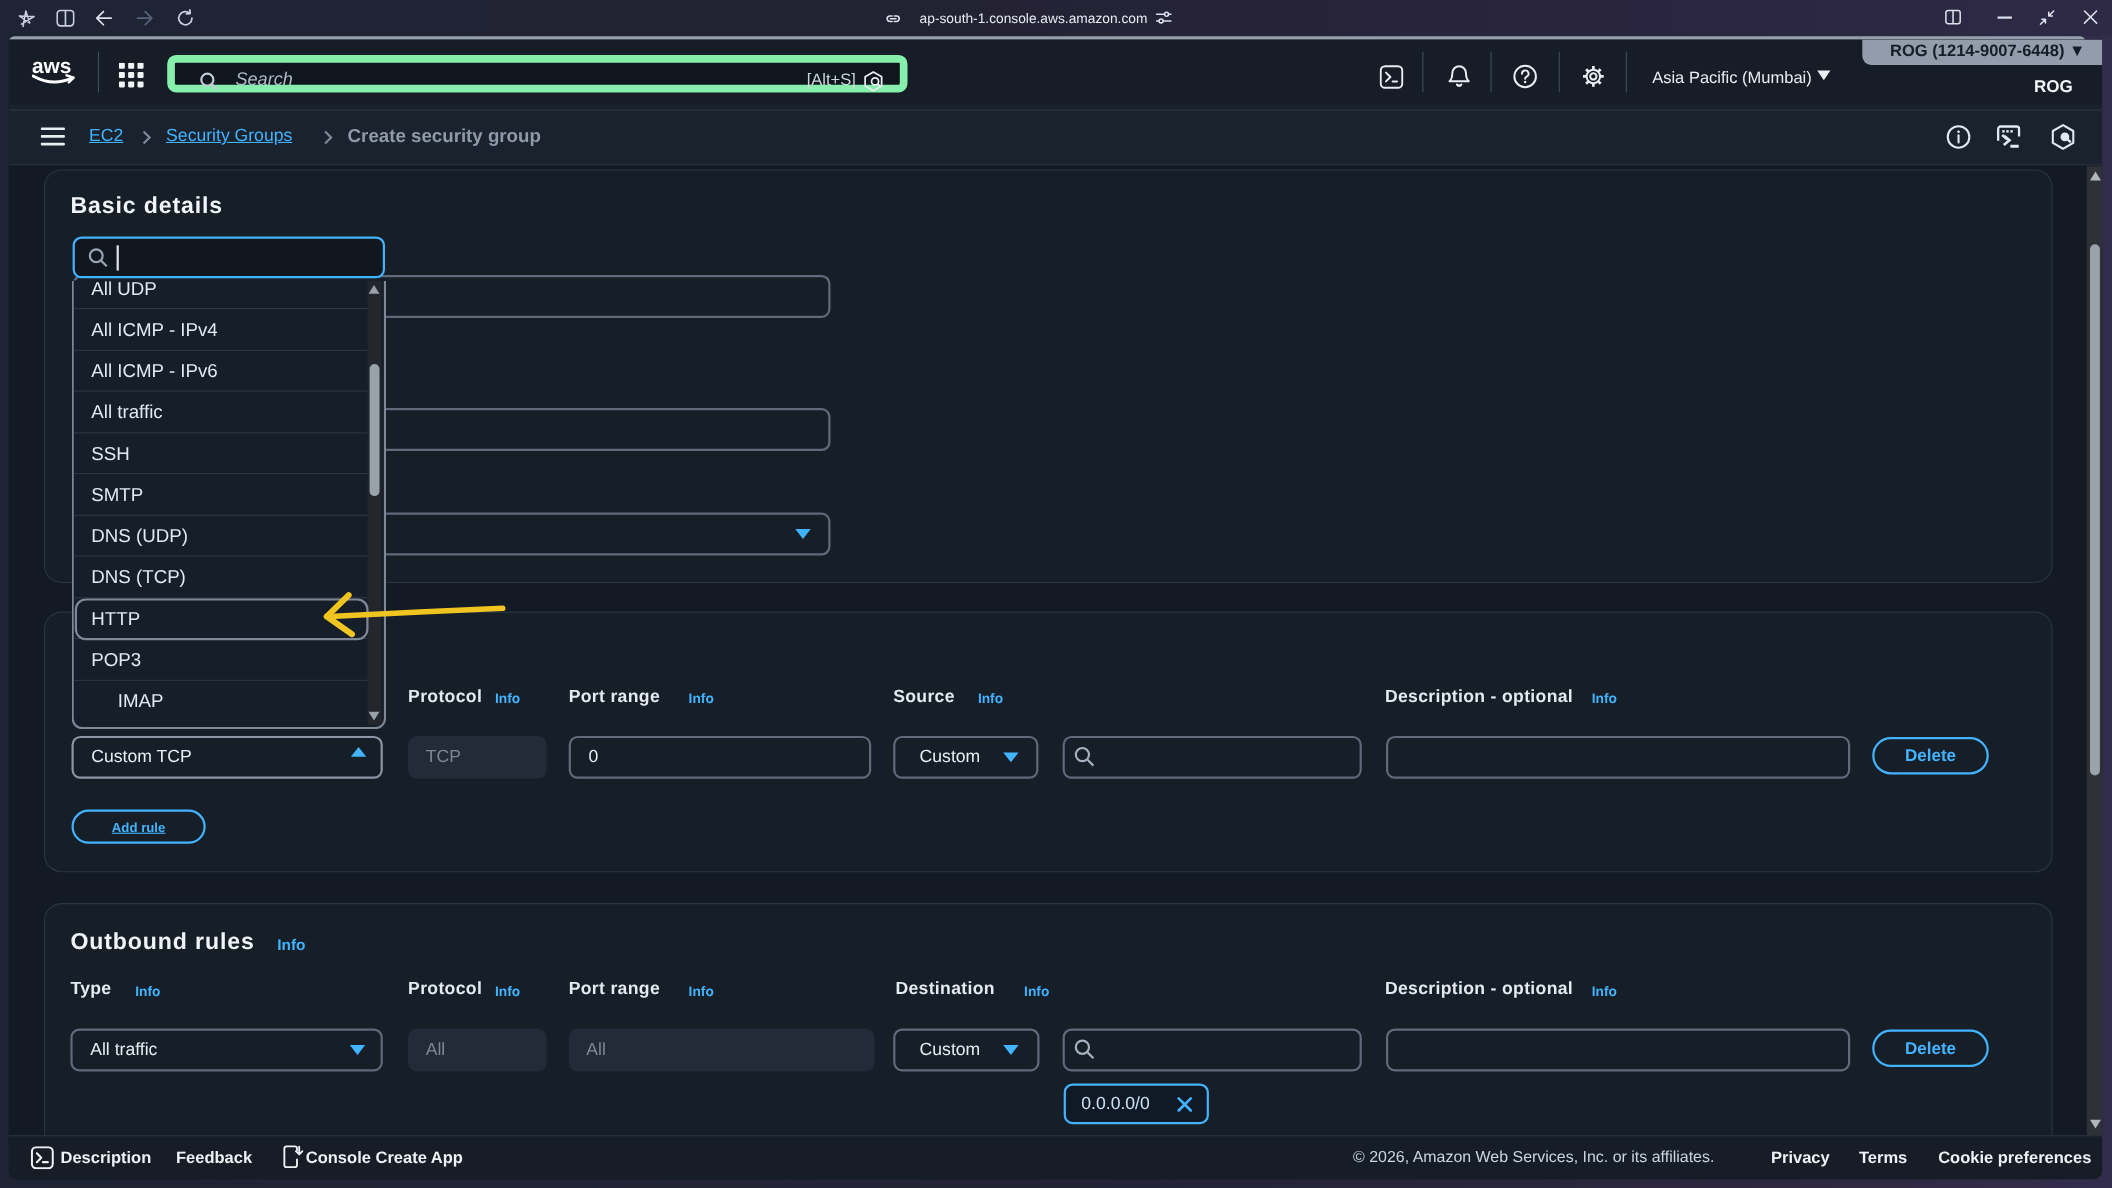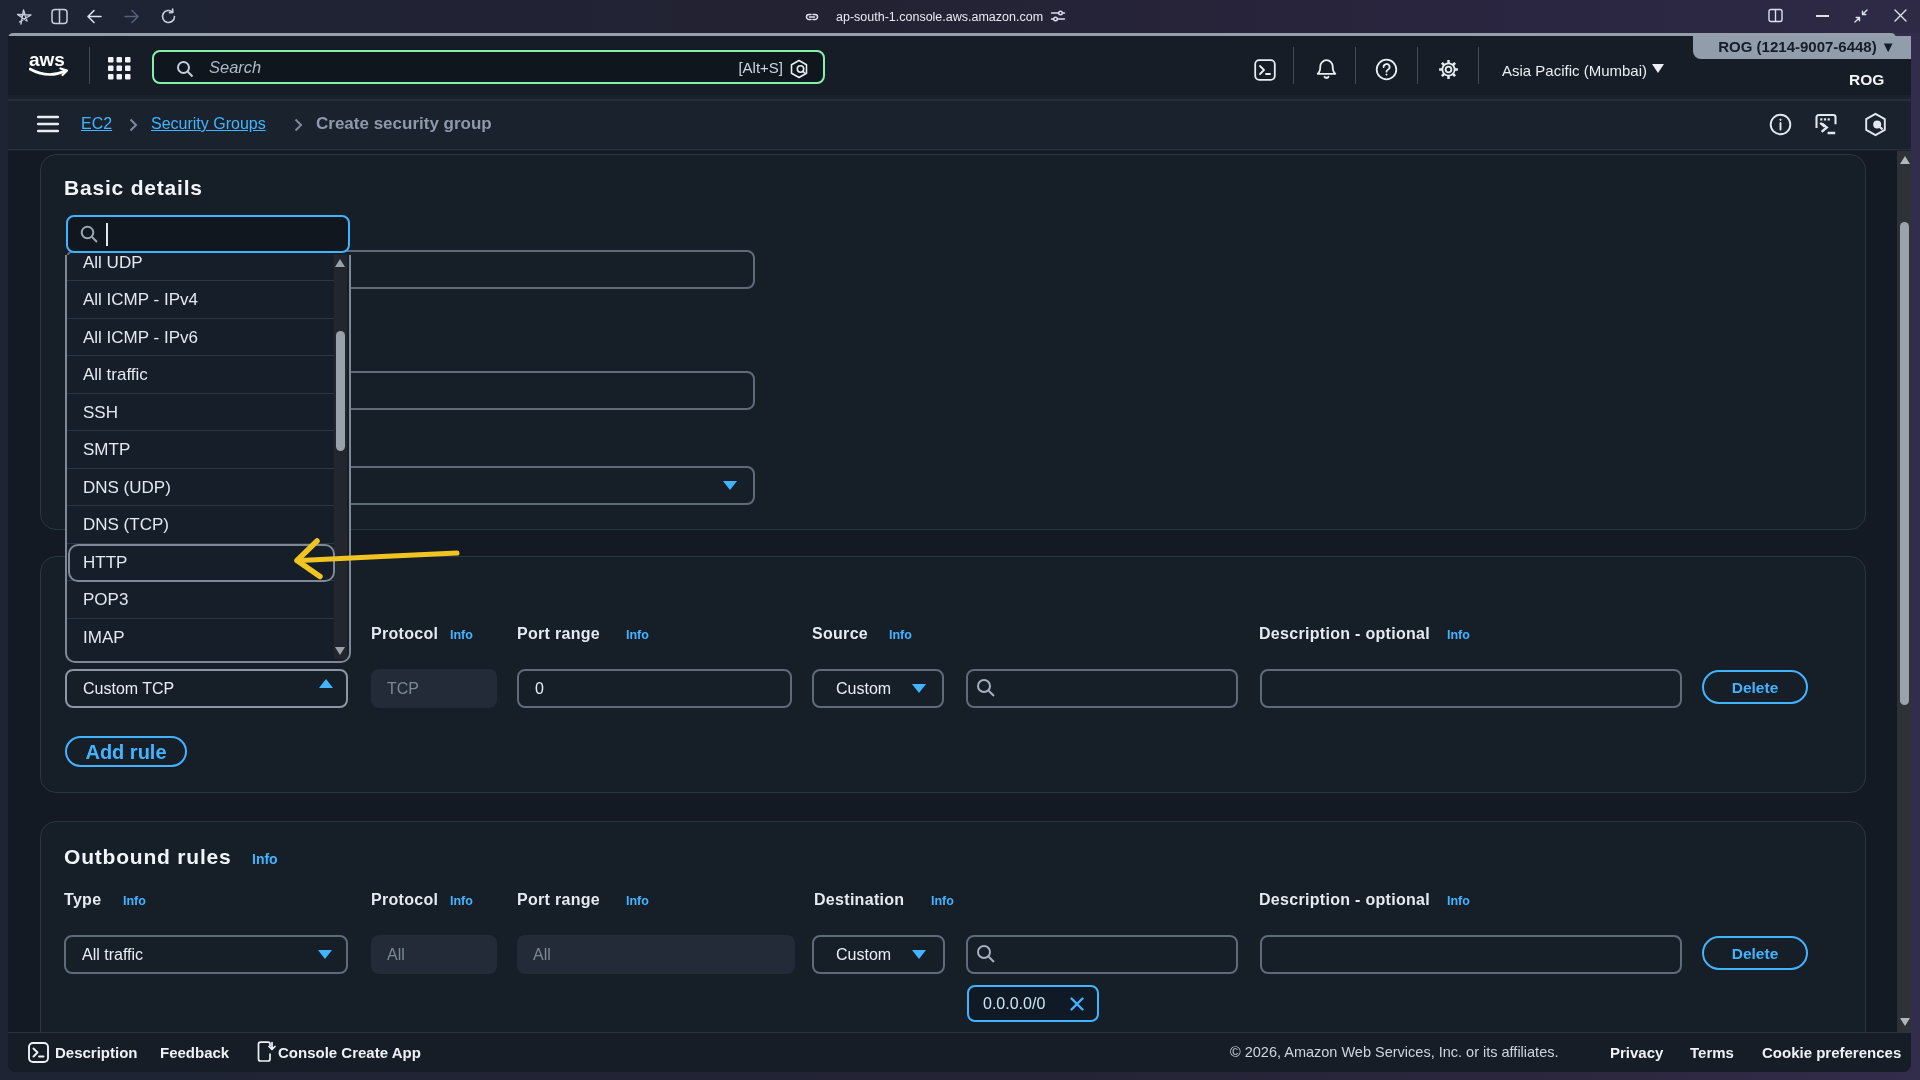--- a/index.html
+++ b/index.html
@@ -7,21 +7,21 @@
   body {
     font-family:"Liberation Sans", sans-serif;
     background:linear-gradient(90deg,#1e2433 0%, #242335 55%, #2d2740 85%, #332d4c 100%);
   }
   .abs { position:absolute; }
   #browserbar { position:absolute; left:0; top:0; width:1920px; height:33px;
     background:linear-gradient(90deg,#1e2434 0%, #232233 45%, #2a2540 80%, #2e2a45 100%); }
   #strip { position:absolute; left:8px; top:33px; width:1888px; height:5px; background:#96a0ad; border-radius:8px 8px 0 0; }
   #page { position:absolute; left:8px; top:36px; width:1903px; height:1036px; background:#131a23; overflow:hidden; border-radius:0 0 8px 8px; }
   #awshead { position:absolute; left:0; top:0; width:1903px; height:59px; background:#161d26; }
-  #searchbox { position:absolute; left:144px; top:14px; width:673px; height:34px; border:2px solid #86efac; border-radius:8px; background:#10161e; }
+  #searchbox { position:absolute; left:144px; top:14px; width:673px; height:34px; border:7px solid #86efac; border-radius:8px; background:#10161e; }
   #searchbox .ph { position:absolute; left:55px; top:6px; font-style:italic; font-size:16.5px; color:#adb9c6; }
   #searchbox .alts { position:absolute; right:40px; top:7px; font-size:15px; color:#ccd5df; }
   .hdrdiv { position:absolute; top:11px; width:1px; height:37px; background:#414c5a; }
   #region { position:absolute; left:1494px; top:26px; font-size:15px; color:#eaeef3; }
   #rogbadge { position:absolute; left:1685px; top:0px; width:228px; height:23px; background:#929dac; border-radius:0 0 8px 8px; color:#141d28; font-weight:700; font-size:15px; text-align:center; line-height:22px; }
   #rogtxt { position:absolute; left:1841px; top:35px; font-size:15.5px; font-weight:700; color:#f3f6f9; }
   #crumbbar { position:absolute; left:0; top:59px; width:1903px; height:56px; background:#1a222d; }
   #crumbbar .lnk { position:absolute; color:#42b4ff; font-size:16px; text-decoration:underline; top:20px; }
   #crumbbar .cur { position:absolute; color:#8e9aaa; font-size:17px; font-weight:700; top:19px; }
   #main { position:absolute; left:0; top:115px; width:1903px; height:881px; background:#131a23; overflow:hidden; }
@@ -244,21 +244,21 @@
     <div class="input" style="left:509px;top:518px;width:275px;">0</div>
     <div class="sel" style="left:804px;top:518px;width:132px;padding-left:22px;">Custom</div>
     <div class="caret-d" style="left:904px;top:533px;"></div>
     <div class="input" style="left:958px;top:518px;width:272px;"></div>
     <svg style="position:absolute;left:968px;top:527px;z-index:5" width="20" height="20" viewBox="0 0 20 20" fill="none" stroke="#a4b1bf" stroke-width="2">
         <circle cx="8" cy="8" r="6"></circle>
         <line x1="12.7" y1="12.7" x2="18" y2="18"></line>
       </svg>
     <div class="input" style="left:1252px;top:518px;width:422px;"></div>
     <div class="btn" style="left:1694px;top:519px;width:106px;height:34px;line-height:31px;">Delete</div>
-    <div class="btn" style="left:57px;top:585px;width:122px;height:31px;line-height:28px;font-size:20px;">Add rule</div>
+    <div class="btn" style="left:57px;top:585px;width:122px;height:31px;line-height:28px;font-size:12px;text-decoration:underline;">Add rule</div>
 
     <div class="panel" style="top:670px; height:300px;"></div>
     <div class="ptitle" style="left:56px;top:694px;">Outbound rules</div>
     <div class="info" style="left:244px;top:700px;font-size:14px;">Info</div>
     <div class="lbl" style="left:56px;top:740px;">Type</div>
       <div class="info" style="left:115px;top:743px;">Info</div>
     <div class="lbl" style="left:363px;top:740px;">Protocol</div>
       <div class="info" style="left:442px;top:743px;">Info</div>
     <div class="lbl" style="left:509px;top:740px;">Port range</div>
       <div class="info" style="left:618px;top:743px;">Info</div>
@@ -298,21 +298,21 @@
         <div class="it">All UDP</div>
         <div class="it">All ICMP - IPv4</div>
         <div class="it">All ICMP - IPv6</div>
         <div class="it">All traffic</div>
         <div class="it">SSH</div>
         <div class="it">SMTP</div>
         <div class="it">DNS (UDP)</div>
         <div class="it">DNS (TCP)</div>
         <div class="it">HTTP</div>
         <div class="it">POP3</div>
-        <div class="it" style="border-bottom:none;">IMAP</div>
+        <div class="it" style="border-bottom:none;margin-left:24px;">IMAP</div>
       </div>
       <div id="dsb">
         <div class="tri-u" style="left:0.5px;top:4px;border-bottom-color:#99a1ab;"></div>
         <div class="th"></div>
         <div class="tri-d" style="left:0.5px;bottom:4px;border-top-color:#99a1ab;"></div>
       </div>
     </div>
     <div id="httpbox"></div>
 
     <svg style="position:absolute;left:280px;top:380px;z-index:40" width="180" height="60" viewBox="0 0 180 60" fill="none" stroke="#f0c521" stroke-linecap="round" stroke-linejoin="round">

